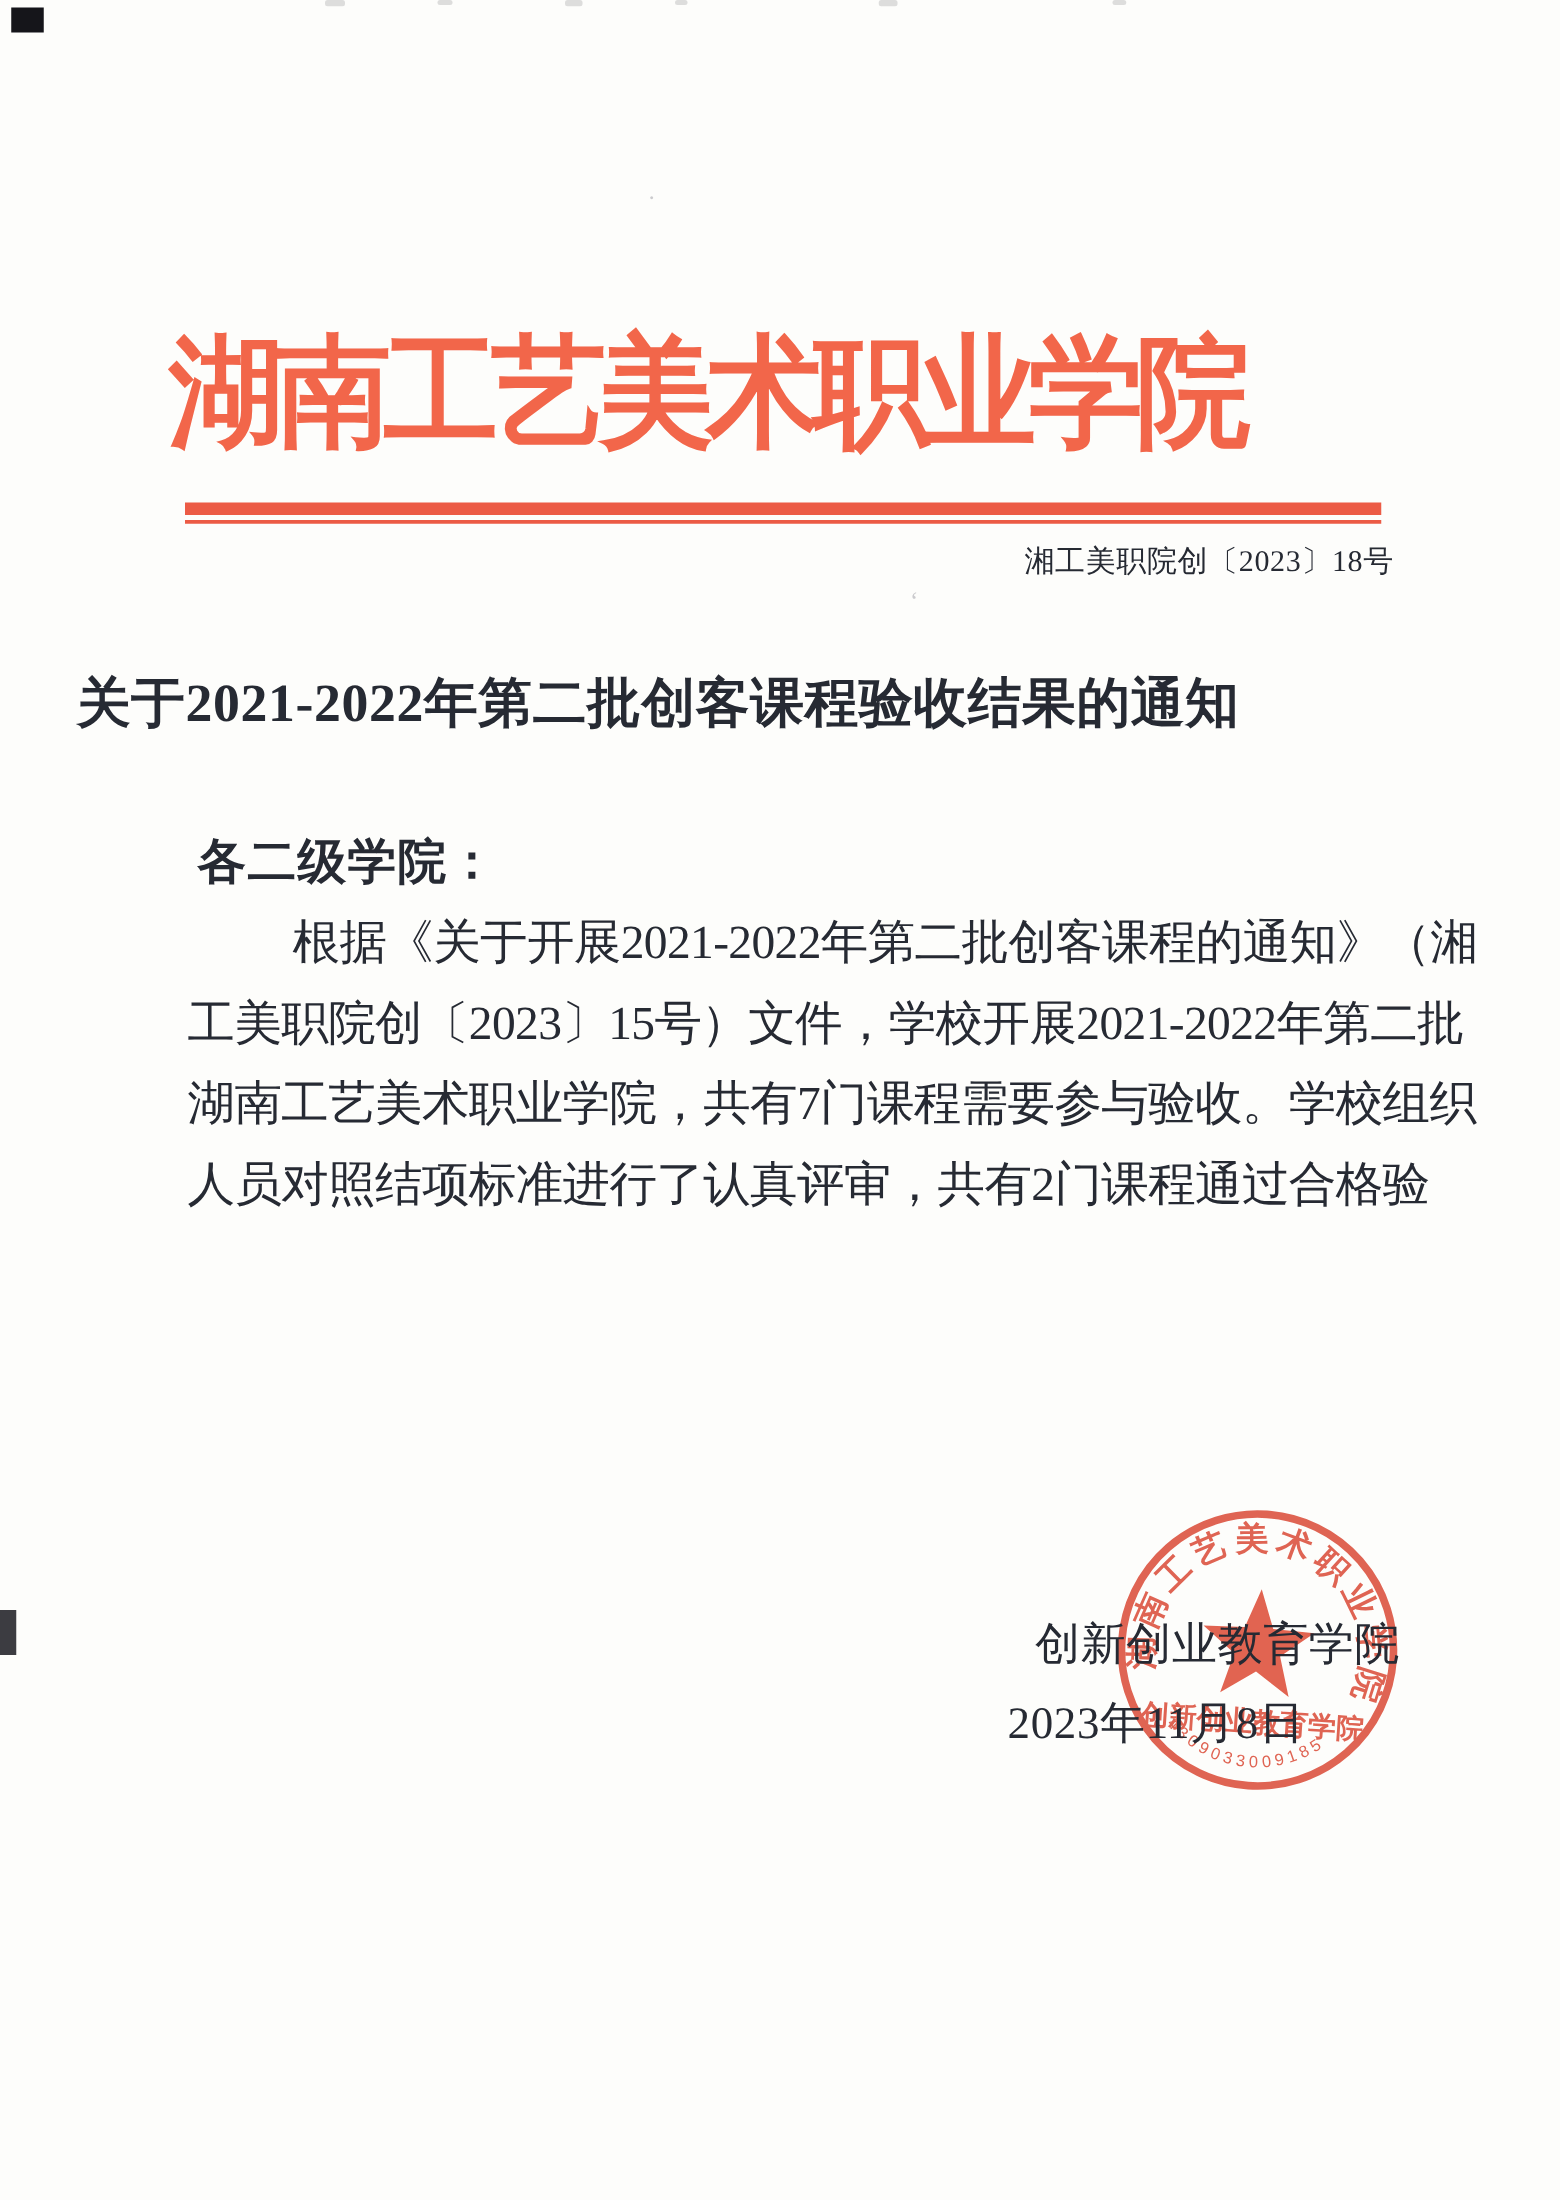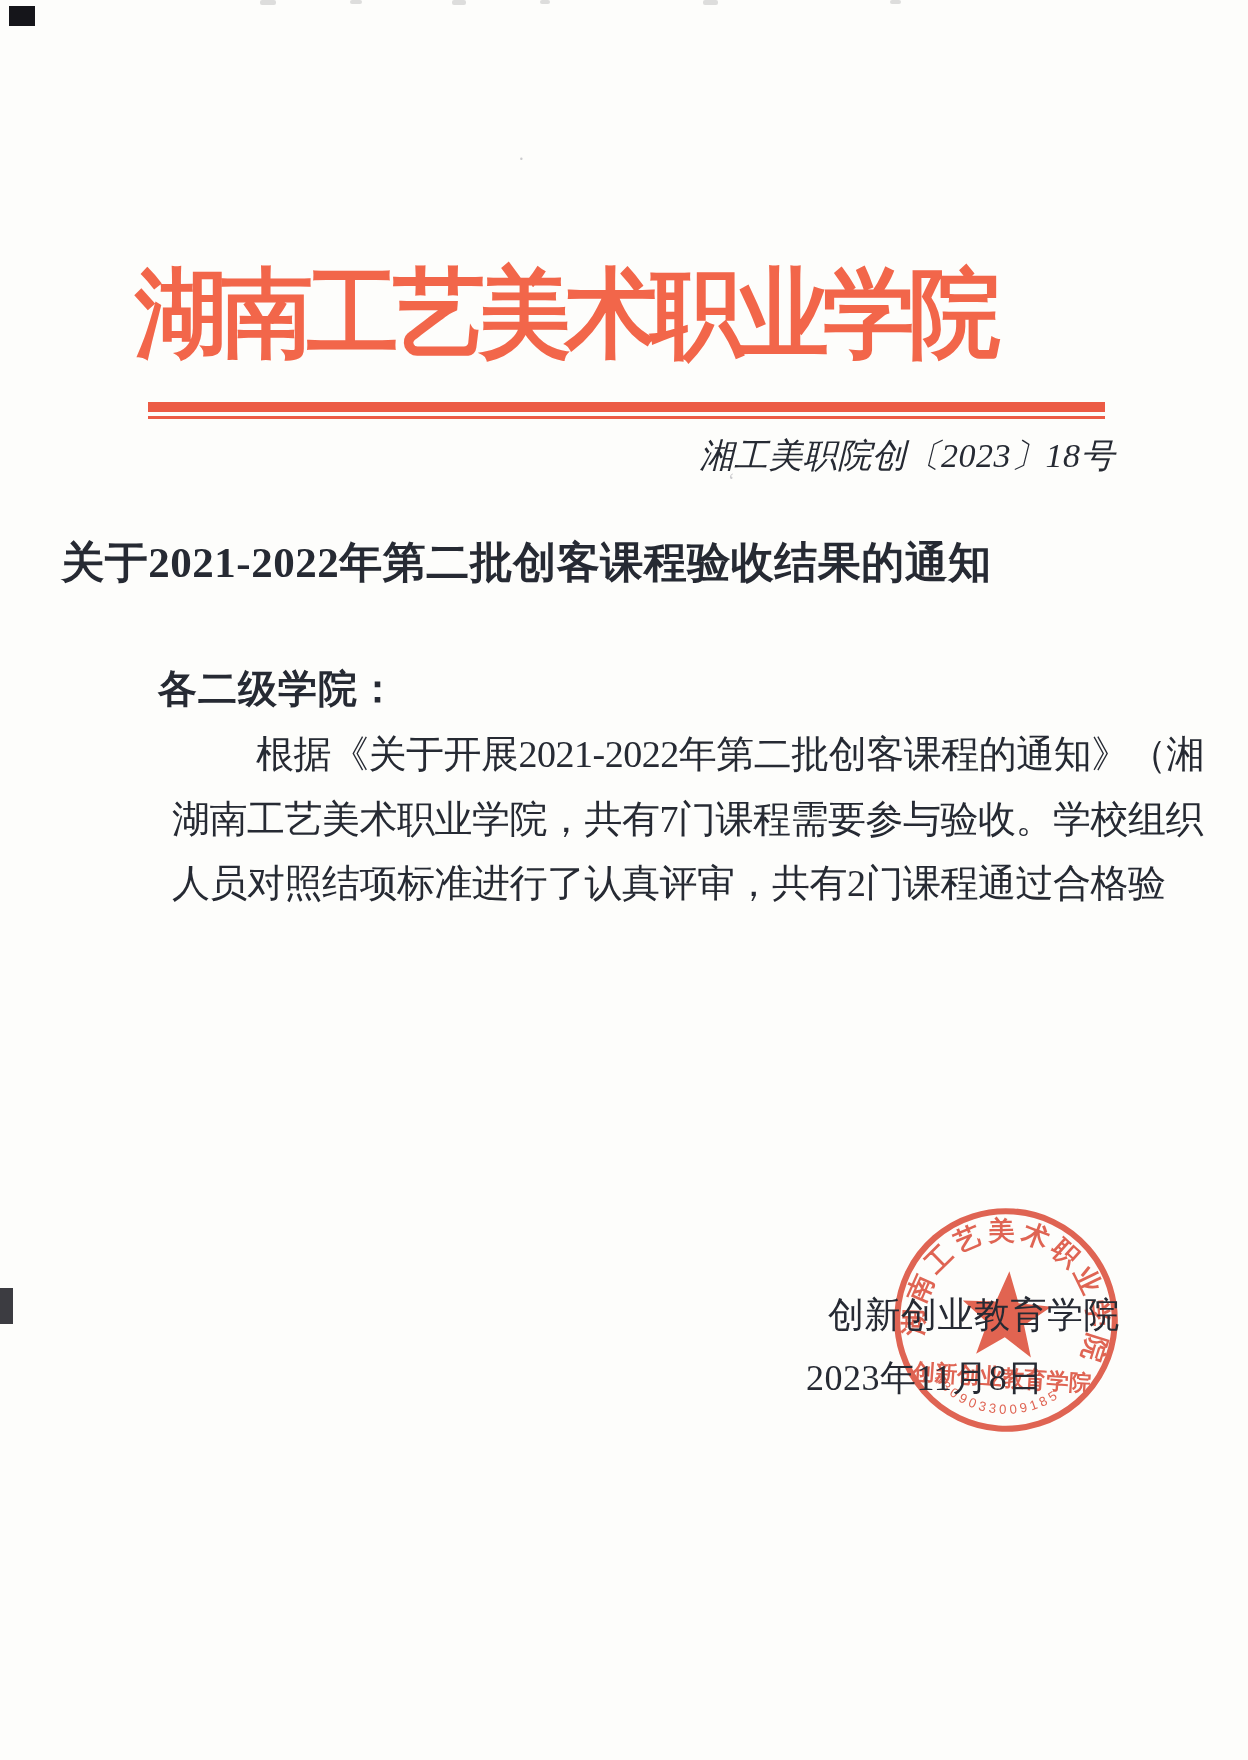--- a/index.html
+++ b/index.html
@@ -25,41 +25,40 @@
     white-space:nowrap;
     transform:scaleY(1.06);
   }
   .rule{
     position:absolute;top:402px;left:148px;width:957px;height:4px;
     border-top:10px solid #ec5b45;
     border-bottom:3px solid #ec5b45;
   }
   .doc-number{
     position:absolute;top:433px;right:133px;
-    font-size:34px;letter-spacing:.5px;
+    font-size:24px;letter-spacing:.5px;
     white-space:nowrap;
-    font-style:italic;
   }
   .doc-title{
     position:absolute;top:534px;left:0;width:1053px;
     text-align:center;
     font-size:43px;font-weight:bold;letter-spacing:.5px;
     white-space:nowrap;
   }
   .salutation{
     position:absolute;top:662px;left:158px;
     font-family:"Liberation Sans","DejaVu Sans",sans-serif;
     font-size:39px;font-weight:bold;letter-spacing:1px;
     white-space:nowrap;
   }
   .body-par{
     position:absolute;top:722px;left:150px;width:955px;
     font-size:38px;line-height:64.5px;letter-spacing:-0.5px;
   }
-  .body-par .line{white-space:nowrap;margin-left:22px;}
+  .body-par .line{white-space:nowrap;}
   .body-par .line.indent{text-indent:84px;}
   .attachment{
     position:absolute;top:1158px;left:220px;
     font-size:38px;letter-spacing:-0.5px;
     white-space:nowrap;
   }
   .signature{
     position:absolute;top:1291px;left:828px;
     font-size:36px;letter-spacing:0.5px;
     white-space:nowrap;z-index:3;
@@ -95,20 +94,21 @@
   <div class="rule"></div>
 
   <div class="doc-number">湘工美职院创〔2023〕18号</div>
 
   <div class="doc-title">关于2021-2022年第二批创客课程验收结果的通知</div>
 
   <div class="salutation">各二级学院：</div>
 
   <div class="body-par">
     <div class="line indent">根据《关于开展2021-2022年第二批创客课程的通知》（湘</div>
+    <div class="line">工美职院创〔2023〕15号）文件，学校开展2021-2022年第二批</div>
     <div class="line">湖南工艺美术职业学院，共有7门课程需要参与验收。学校组织</div>
     <div class="line">人员对照结项标准进行了认真评审，共有2门课程通过合格验</div>
   </div>
 
 
   <svg class="seal" viewBox="0 0 240 240">
     <circle cx="120" cy="120" r="107" fill="none" stroke="#dd4f3c" stroke-width="6"></circle>
     <defs>
       <path id="sealTopArc" d="M 41,145 A 82,82 0 1 1 199,145" fill="none"></path>
       <path id="sealBottomArc" d="M 34,153 A 92,92 0 0 0 206,153" fill="none"></path>

